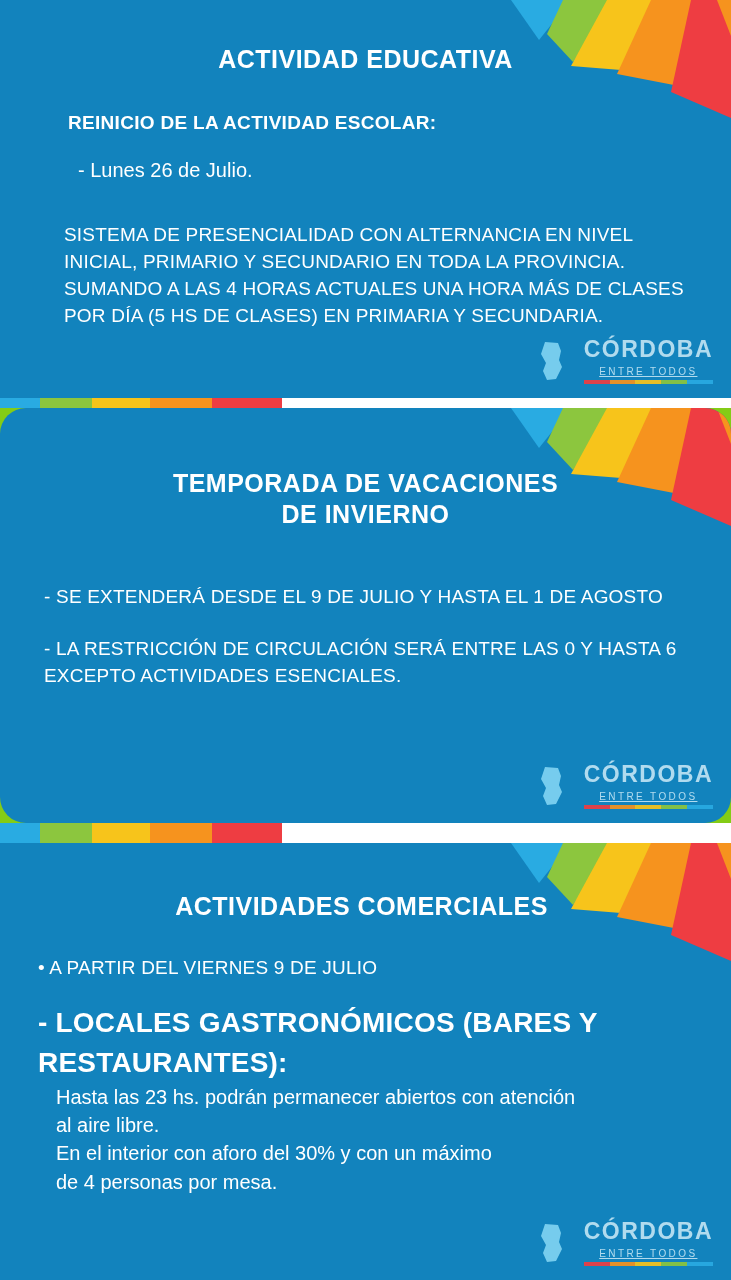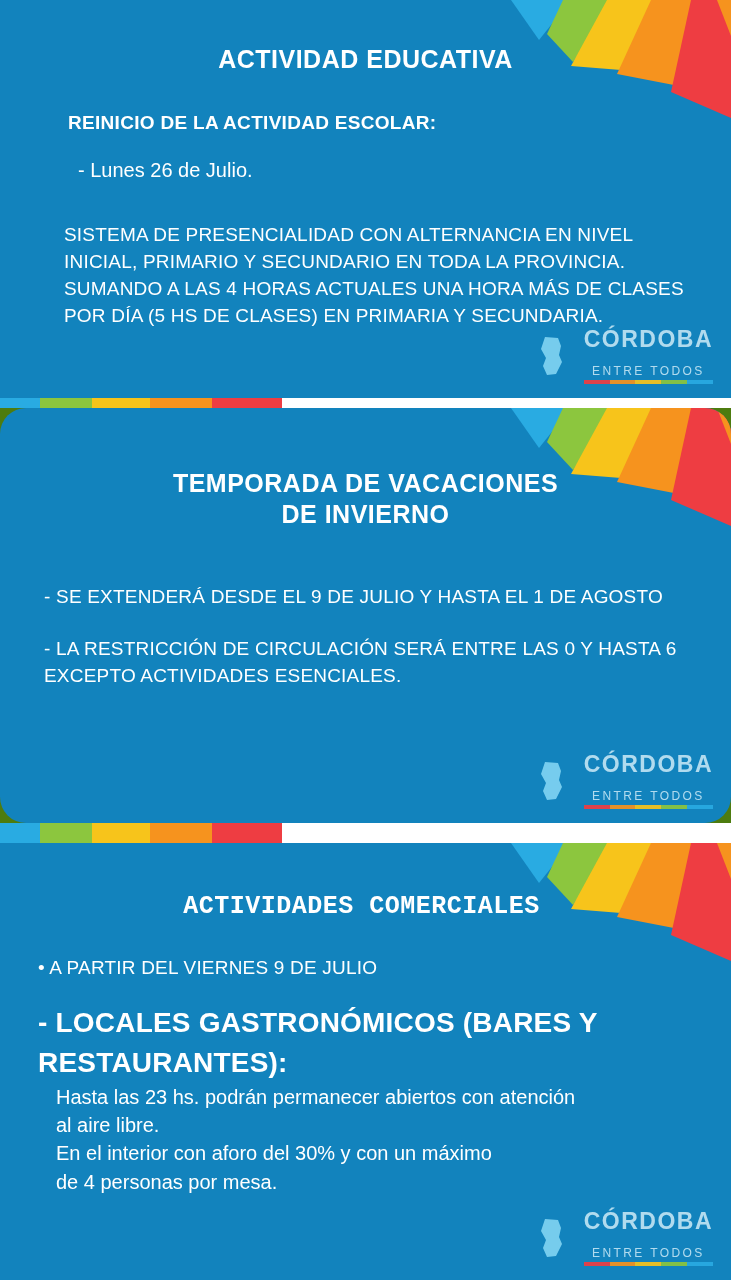--- a/index.html
+++ b/index.html
@@ -10,21 +10,21 @@
   body {
     width: 731px;
     height: 1280px;
     font-family: "Liberation Sans", sans-serif;
     overflow: hidden;
   }
   .page {
     position: relative;
     width: 731px;
     height: 1280px;
-    background: #4d7c0f;
+    background: #84cc16;
     display: flex;
     flex-direction: column;
   }
 
   .card {
     position: relative;
     background: #1283bd;
     overflow: hidden;
     color: #ffffff;
     flex: none;
@@ -84,21 +84,21 @@
   .c1-title { position: absolute; left: 0; right: 0; top: 44px; }
   .c1-sub   { position: absolute; left: 68px; top: 112px; }
   .c1-l1    { position: absolute; left: 78px; top: 156px; font-size: 20px; }
   .c1-para  { position: absolute; left: 64px; top: 222px; right: 40px; }
 
   .c2-title { position: absolute; left: 0; right: 0; top: 60px; }
   .c2-b1    { position: absolute; left: 44px; top: 176px; right: 30px; }
   .c2-b2    { position: absolute; left: 44px; top: 228px; right: 30px; }
   .c2-b3    { position: absolute; left: 44px; top: 302px; right: 30px; }
 
-  .c3-title { position: absolute; left: 0; right: 8px; top: 48px; font-family: Liberation Mono, monospace; }
+  .c3-title { position: absolute; left: 0; right: 8px; top: 48px; }
   .c3-b1    { position: absolute; left: 38px; top: 112px; right: 30px; font-size: 20px; }
   .c3-b2    { position: absolute; left: 38px; top: 160px; right: 30px; }
   .c3-b2 .head { font-weight: bold; font-size: 28px; text-transform: uppercase; letter-spacing: 0.2px; }
   .c3-b2 .sub  { padding-left: 18px; font-size: 20px; text-transform: none; letter-spacing: 0; }
 
   
   .logo {
     position: absolute;
     right: 18px;
     bottom: 14px;
@@ -109,25 +109,26 @@
   }
   .logo .map { width: 26px; height: 40px; flex: none; }
   .logo .words { display: flex; flex-direction: column; line-height: 1; }
   .logo .word-main {
     font-size: 23px;
     font-weight: bold;
     letter-spacing: 1.5px;
     color: #bfe3f3;
   }
   .logo .word-sub {
-    font-size: 12px;
+    font-size: 10px;
     letter-spacing: 2.4px;
     color: #bfe3f3;
-    margin-top: 14px;
+    margin-top: 6px;
     text-align: center;
+    text-decoration: underline;
   }
   .logo .bar {
     margin-top: 3px;
     height: 4px;
     width: 100%;
     display: flex;
   }
   .logo .bar i { flex: 1 1 auto; height: 100%; }
 </style>
 </head>

